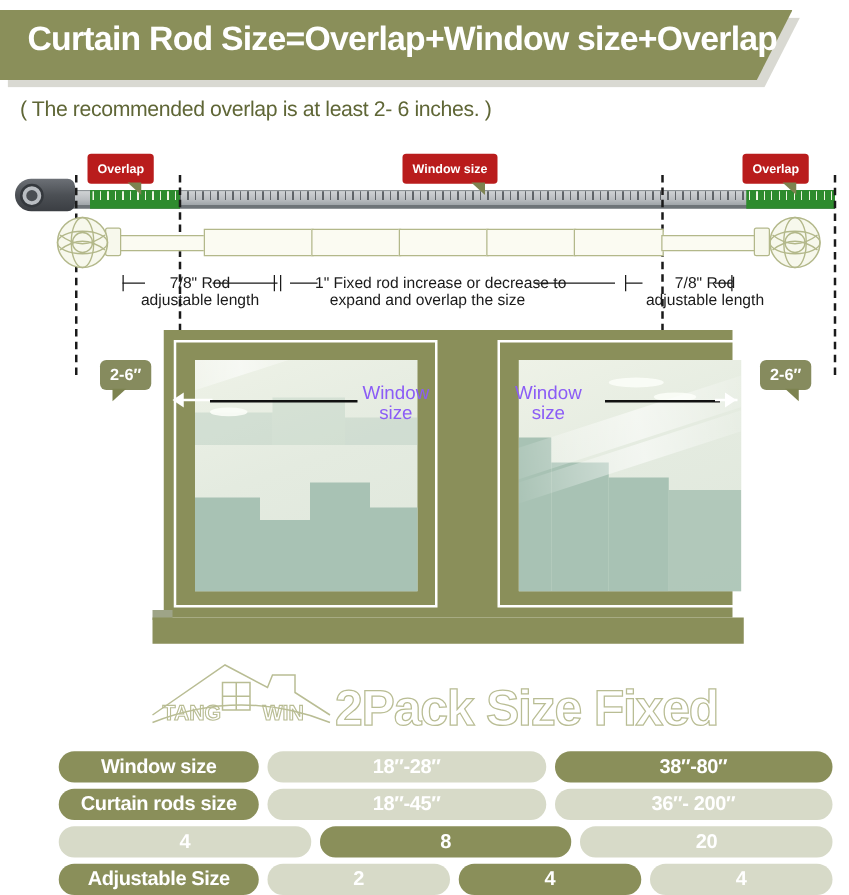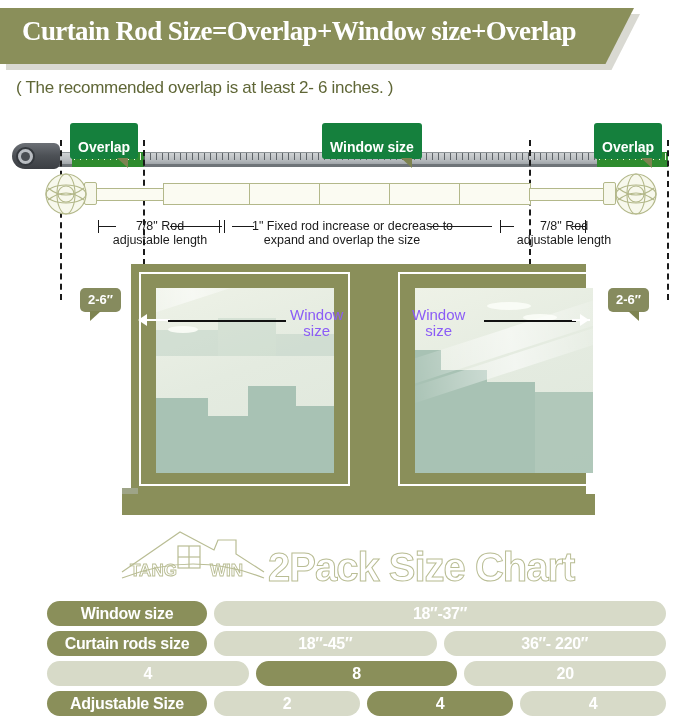--- a/index.html
+++ b/index.html
@@ -30,21 +30,20 @@
     background:#8a8f5a;
     clip-path:polygon(0 0, 100% 0, 95.5% 100%, 0 100%);
   }
   .banner-title{
     position:absolute;left:22px;top:8px;
     color:#ffffff;
     font-size:27px;
     font-weight:bold;
     letter-spacing:-0.6px;
     white-space:nowrap;
-    font-family:Liberation Serif, serif;
   }
 
   .subtitle{
     position:absolute;left:16px;top:78px;
     color:#5f6636;
     font-size:17px;
     letter-spacing:-0.3px;
     white-space:nowrap;
     text-align:right;
   }
@@ -85,26 +84,26 @@
     position:absolute;top:153px;height:7px;
     background-image:repeating-linear-gradient(90deg,#5f6468 0 1px,transparent 1px 6px);
   }
   .tape-ticks.mid{left:144px;width:453px;}
   .tape-ticks.g1{left:74px;width:70px;background-image:repeating-linear-gradient(90deg,#f1f5e4 0 1px,transparent 1px 6px);}
   .tape-ticks.g2{left:599px;width:69px;background-image:repeating-linear-gradient(90deg,#f1f5e4 0 1px,transparent 1px 6px);}
 
   
   .callout{
     position:absolute;
-    background:#15803d;
+    background:#b91c1c;
     color:#ffffff;
-    font-size:14px;
+    font-size:10px;
     font-weight:bold;
     border-radius:3px;
-    padding:16px 8px 3px 8px;
+    padding:4px 8px 3px 8px;
     white-space:nowrap;
     line-height:17px;
   }
   .callout .tail{
     position:absolute;bottom:-9px;width:0;height:0;
     border-style:solid;
   }
   .callout .tail.r{
     right:10px;
     border-width:10px 0 0 11px;
@@ -443,33 +442,34 @@
         <path d="M4 50 Q75 22 146 50"></path>
         <rect x="60" y="18" width="22" height="22"></rect>
         <line x1="71" y1="18" x2="71" y2="40"></line>
         <line x1="60" y1="29" x2="82" y2="29"></line>
       </g>
       <text x="12" y="48" font-family="Liberation Sans, sans-serif" font-size="17" font-weight="bold" fill="none" stroke="#b9bd94" stroke-width="0.9">TANG</text>
       <text x="92" y="48" font-family="Liberation Sans, sans-serif" font-size="17" font-weight="bold" fill="none" stroke="#b9bd94" stroke-width="0.9">WIN</text>
     </svg>
   </div>
 
-  <div class="chart-title">2Pack Size Chart</div>
+  <div class="chart-title">2Pack Size Fixed</div>
 
   <div class="chart-table">
 
     <div class="chart-row">
       <div class="cell label">Window size</div>
-      <div class="cell val pale">18″-37″</div>
+      <div class="cell val pale">18″-28″</div>
+      <div class="cell val dark">38″-80″</div>
     </div>
 
     <div class="chart-row">
       <div class="cell label">Curtain rods size</div>
       <div class="cell val pale">18″-45″</div>
-      <div class="cell val pale">36″- 220″</div>
+      <div class="cell val pale">36″- 200″</div>
     </div>
 
     <div class="chart-row">
       <div class="cell val pale">4</div>
       <div class="cell val dark">8</div>
       <div class="cell val pale">20</div>
     </div>
 
     <div class="chart-row">
       <div class="cell label">Adjustable Size</div>

